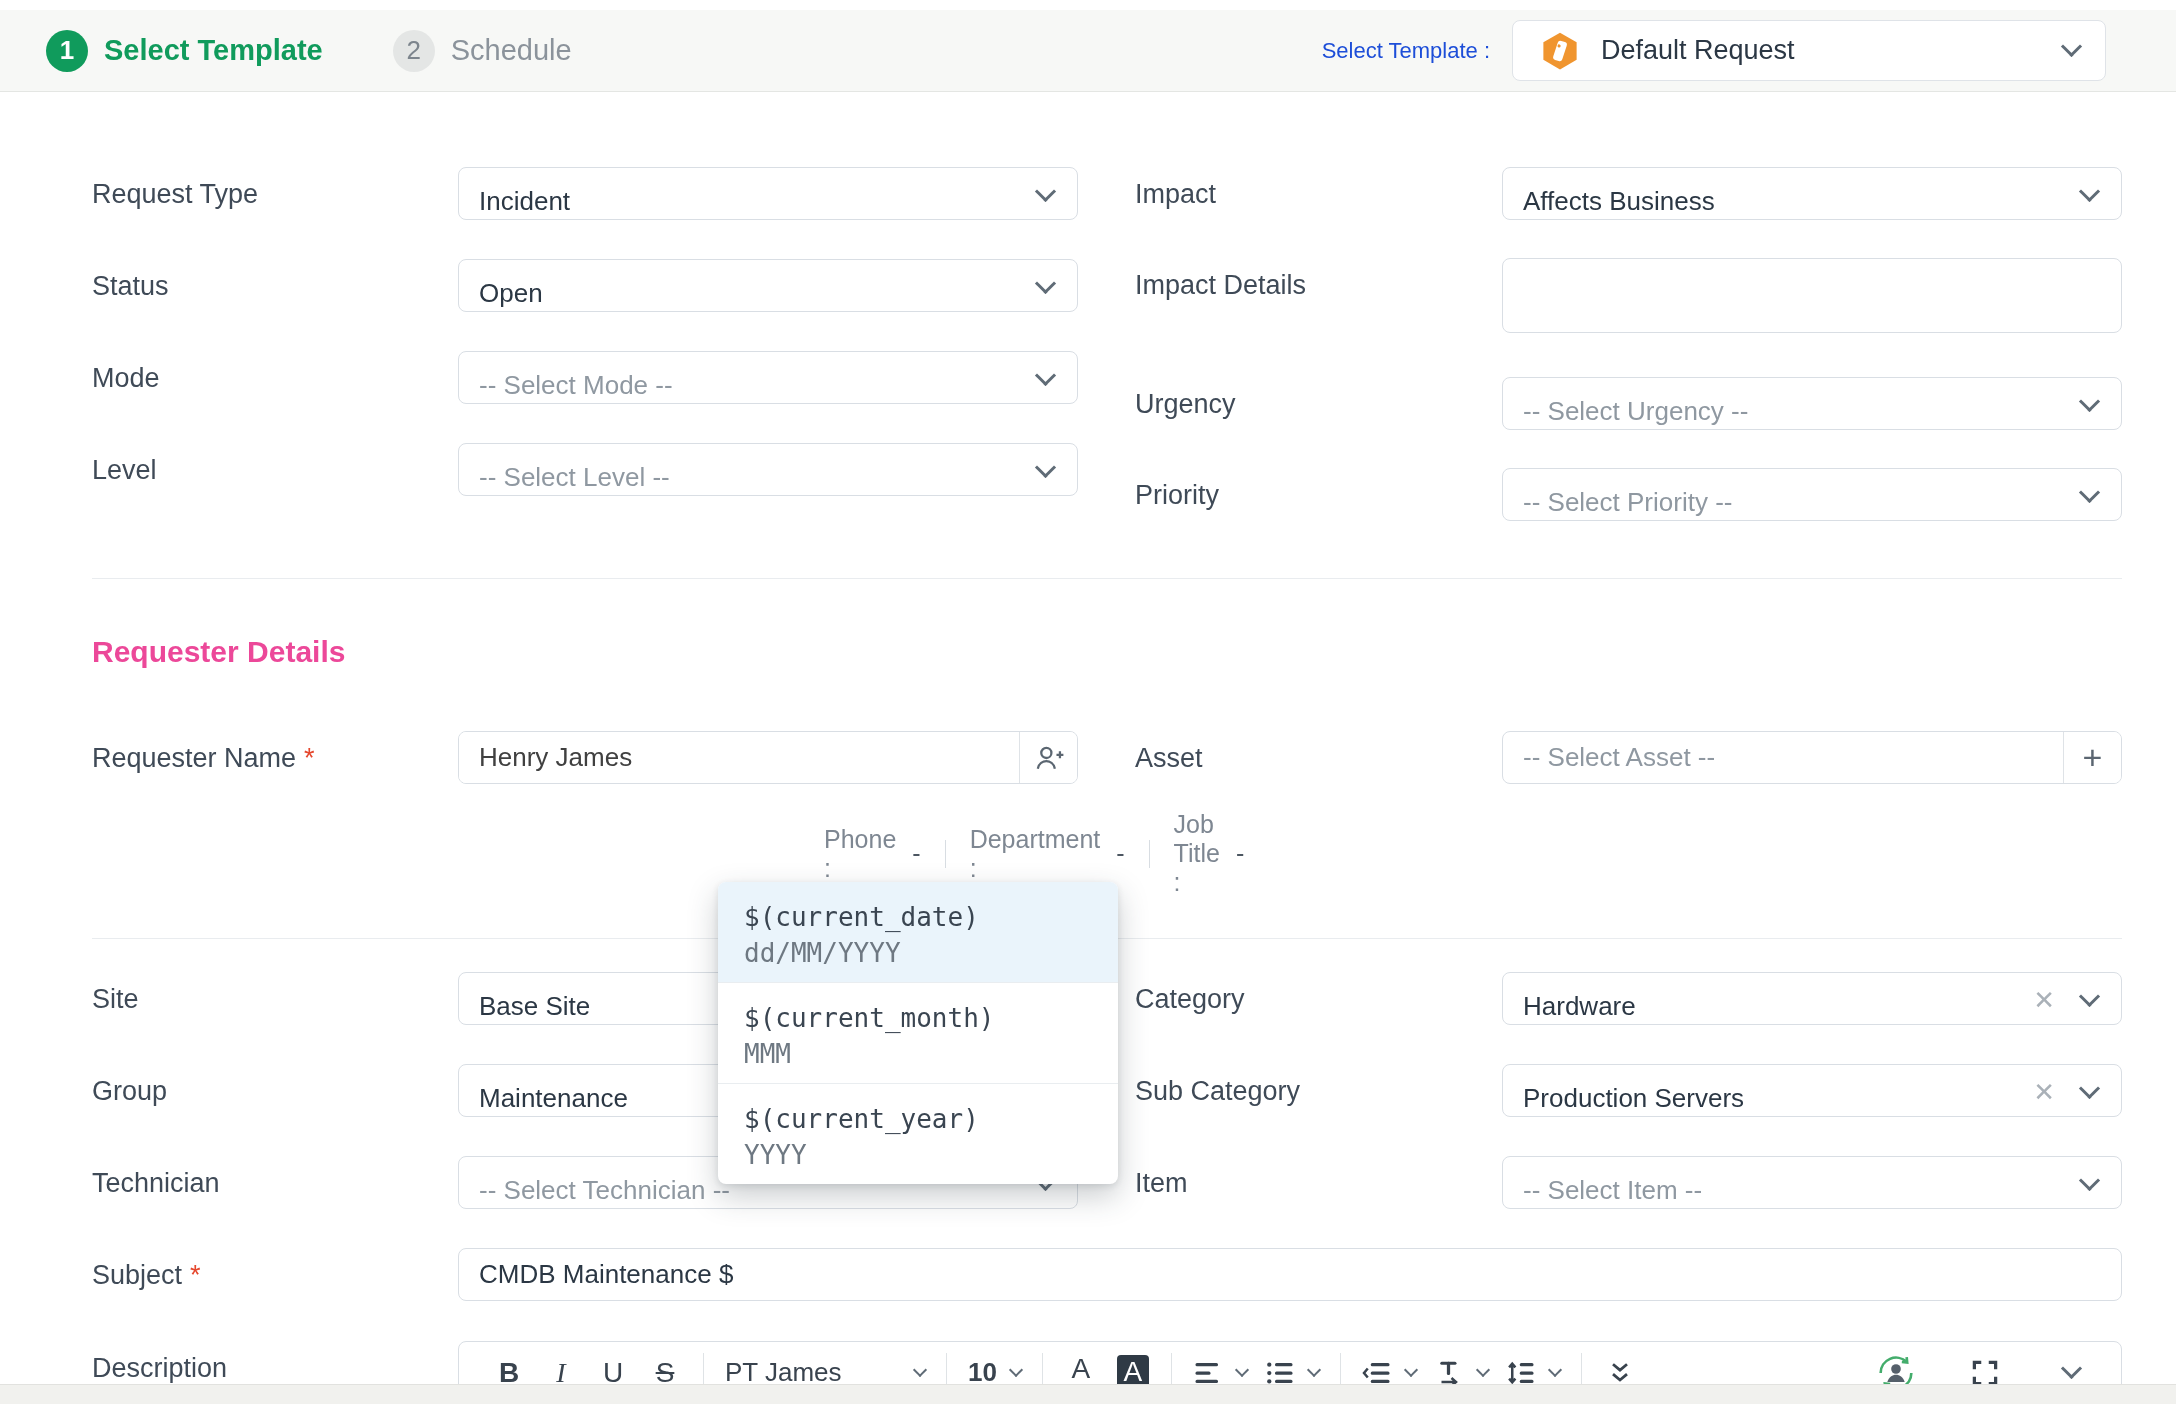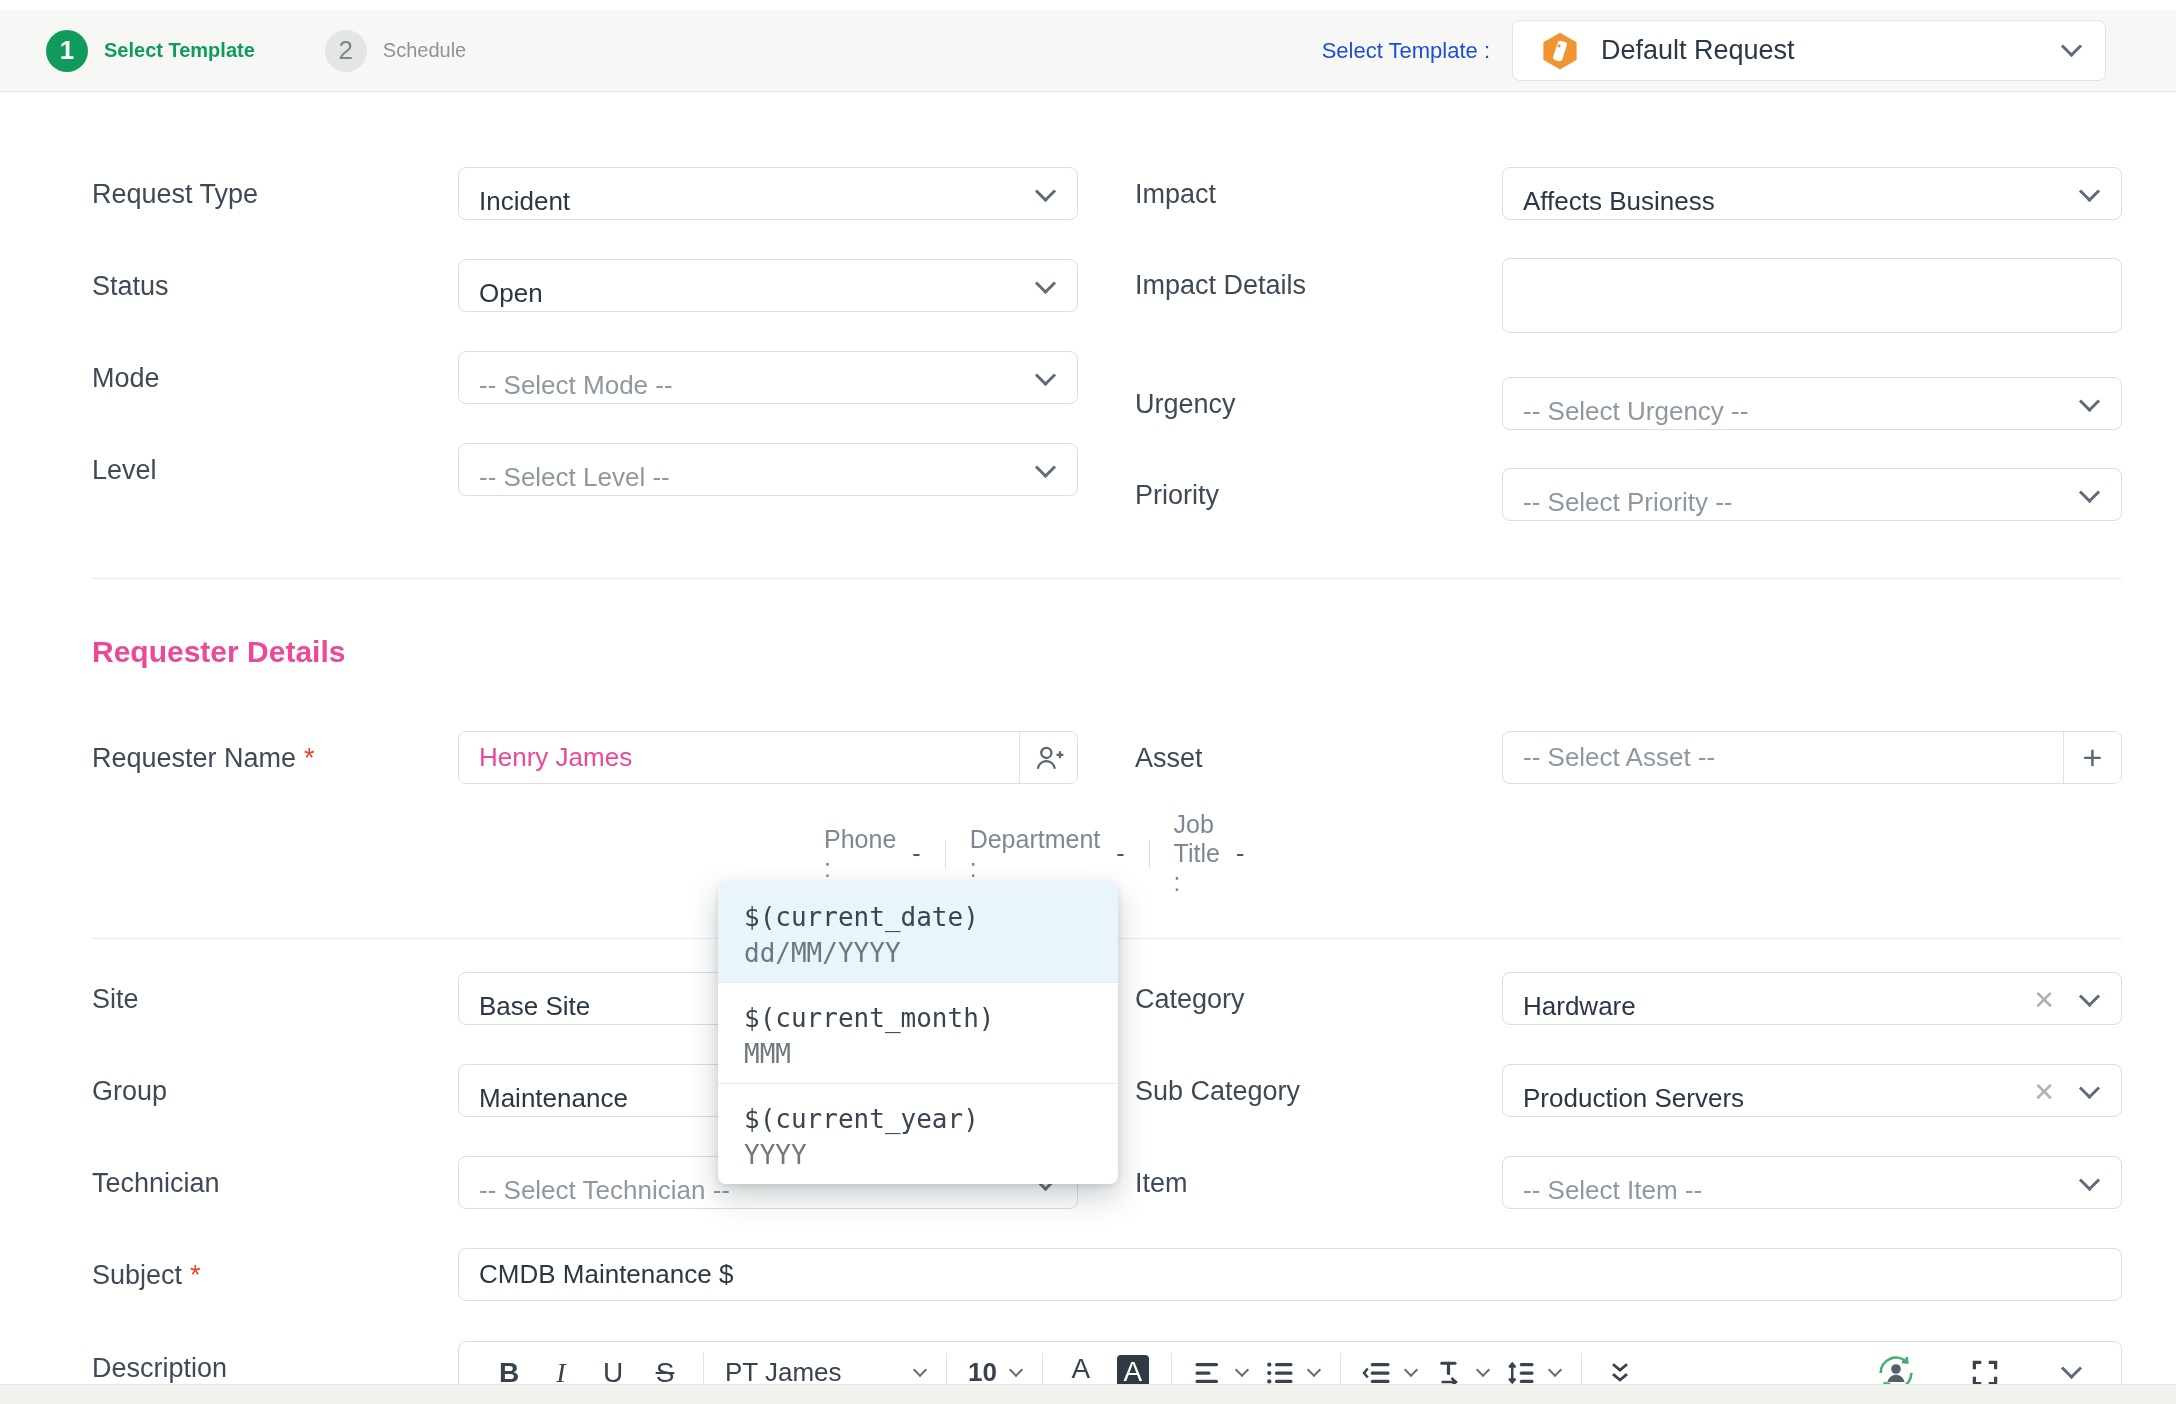--- a/index.html
+++ b/index.html
@@ -11,21 +11,21 @@
   .topbar { margin-top:10px; height:82px; background:#f7f8f6; border-bottom:1px solid #e4e6e3;
             display:flex; align-items:center; padding:0 70px 0 46px; }
   .steps { display:flex; align-items:center; gap:70px; }
   .step { display:flex; align-items:center; gap:16px; cursor:pointer; }
   .step-num { width:42px; height:42px; border-radius:50%; display:flex; align-items:center; justify-content:center;
               font-size:26px; font-weight:700; }
   .step.active .step-num { background:#109b5c; color:#fff; }
   .step.active .step-label { color:#109b5c; font-weight:700; }
   .step.inactive .step-num { background:#e4e6e5; color:#7d858d; font-weight:400; }
   .step.inactive .step-label { color:#8b939b; font-weight:400; }
-  .step-label { font-size:20px; }
+  .step-label { font-size:29px; }
   .tmpl-picker { margin-left:auto; display:flex; align-items:center; }
   .tmpl-label { font-size:22px; color:#1d4ed8; margin-right:22px; }
   .tmpl-select { width:594px; height:61px; background:#fff; border:1.5px solid #dfe3e8; border-radius:8px;
                  display:flex; align-items:center; padding:0 26px; cursor:pointer; }
   .tmpl-select .hex { margin-right:20px; display:flex; }
   .tmpl-select .tmpl-val { font-size:27px; color:#2b3744; }
   .chev { width:15px; height:15px; border-right:3px solid #5f6b76; border-bottom:3px solid #5f6b76;
           transform:rotate(45deg); margin-top:-8px; flex:none; }
   .tmpl-select .chev { margin-left:auto; }
 
@@ -59,21 +59,21 @@
   .sec1 .col-l .frow { margin-bottom:39px; }
   .sec1 .col-l .frow:last-child { margin-bottom:0; }
   .r-impact { margin-bottom:38px; }
   .r-impactdet { margin-bottom:44px; }
   .r-urgency { margin-bottom:38px; }
   .div1 { margin-top:57px; }
 
   .rq-heading { margin-top:56px; font-size:30px; font-weight:700; color:#ec4899; }
   .rq-row { margin-top:62px; }
   .input-group { display:flex; width:100%; border:1.5px solid #d9dee4; border-radius:8px; background:#fff; overflow:hidden; height:53px; }
-  .input-group input { flex:1; border:none; outline:none; font-size:26px; color:#ec4899; padding:0 20px;
+  .input-group input { flex:1; border:none; outline:none; font-size:26px; color:#404040; padding:0 20px;
       font-family:"Liberation Sans", sans-serif; min-width:0; }
   .input-group .grp-btn { width:58px; flex:none; border-left:1px solid #dfe3e7; display:flex;
       align-items:center; justify-content:center; cursor:pointer; background:#fff; color:#5b6671; font-size:34px; }
   .input-group .ph-in { flex:1; display:flex; align-items:center; padding:0 20px; font-size:26px; }
   .meta { margin-left:366px; margin-top:26px; display:flex; align-items:center; font-size:25px; color:#7e8792; }
   .meta .m-val { color:#4c5661; margin-left:16px; }
   .meta .m-sep { width:0; height:28px; border-left:1.5px solid #d8dde2; margin:0 24px; }
   .div2 { margin-top:41px; }
 
   .sec3 { padding-top:33px; }

